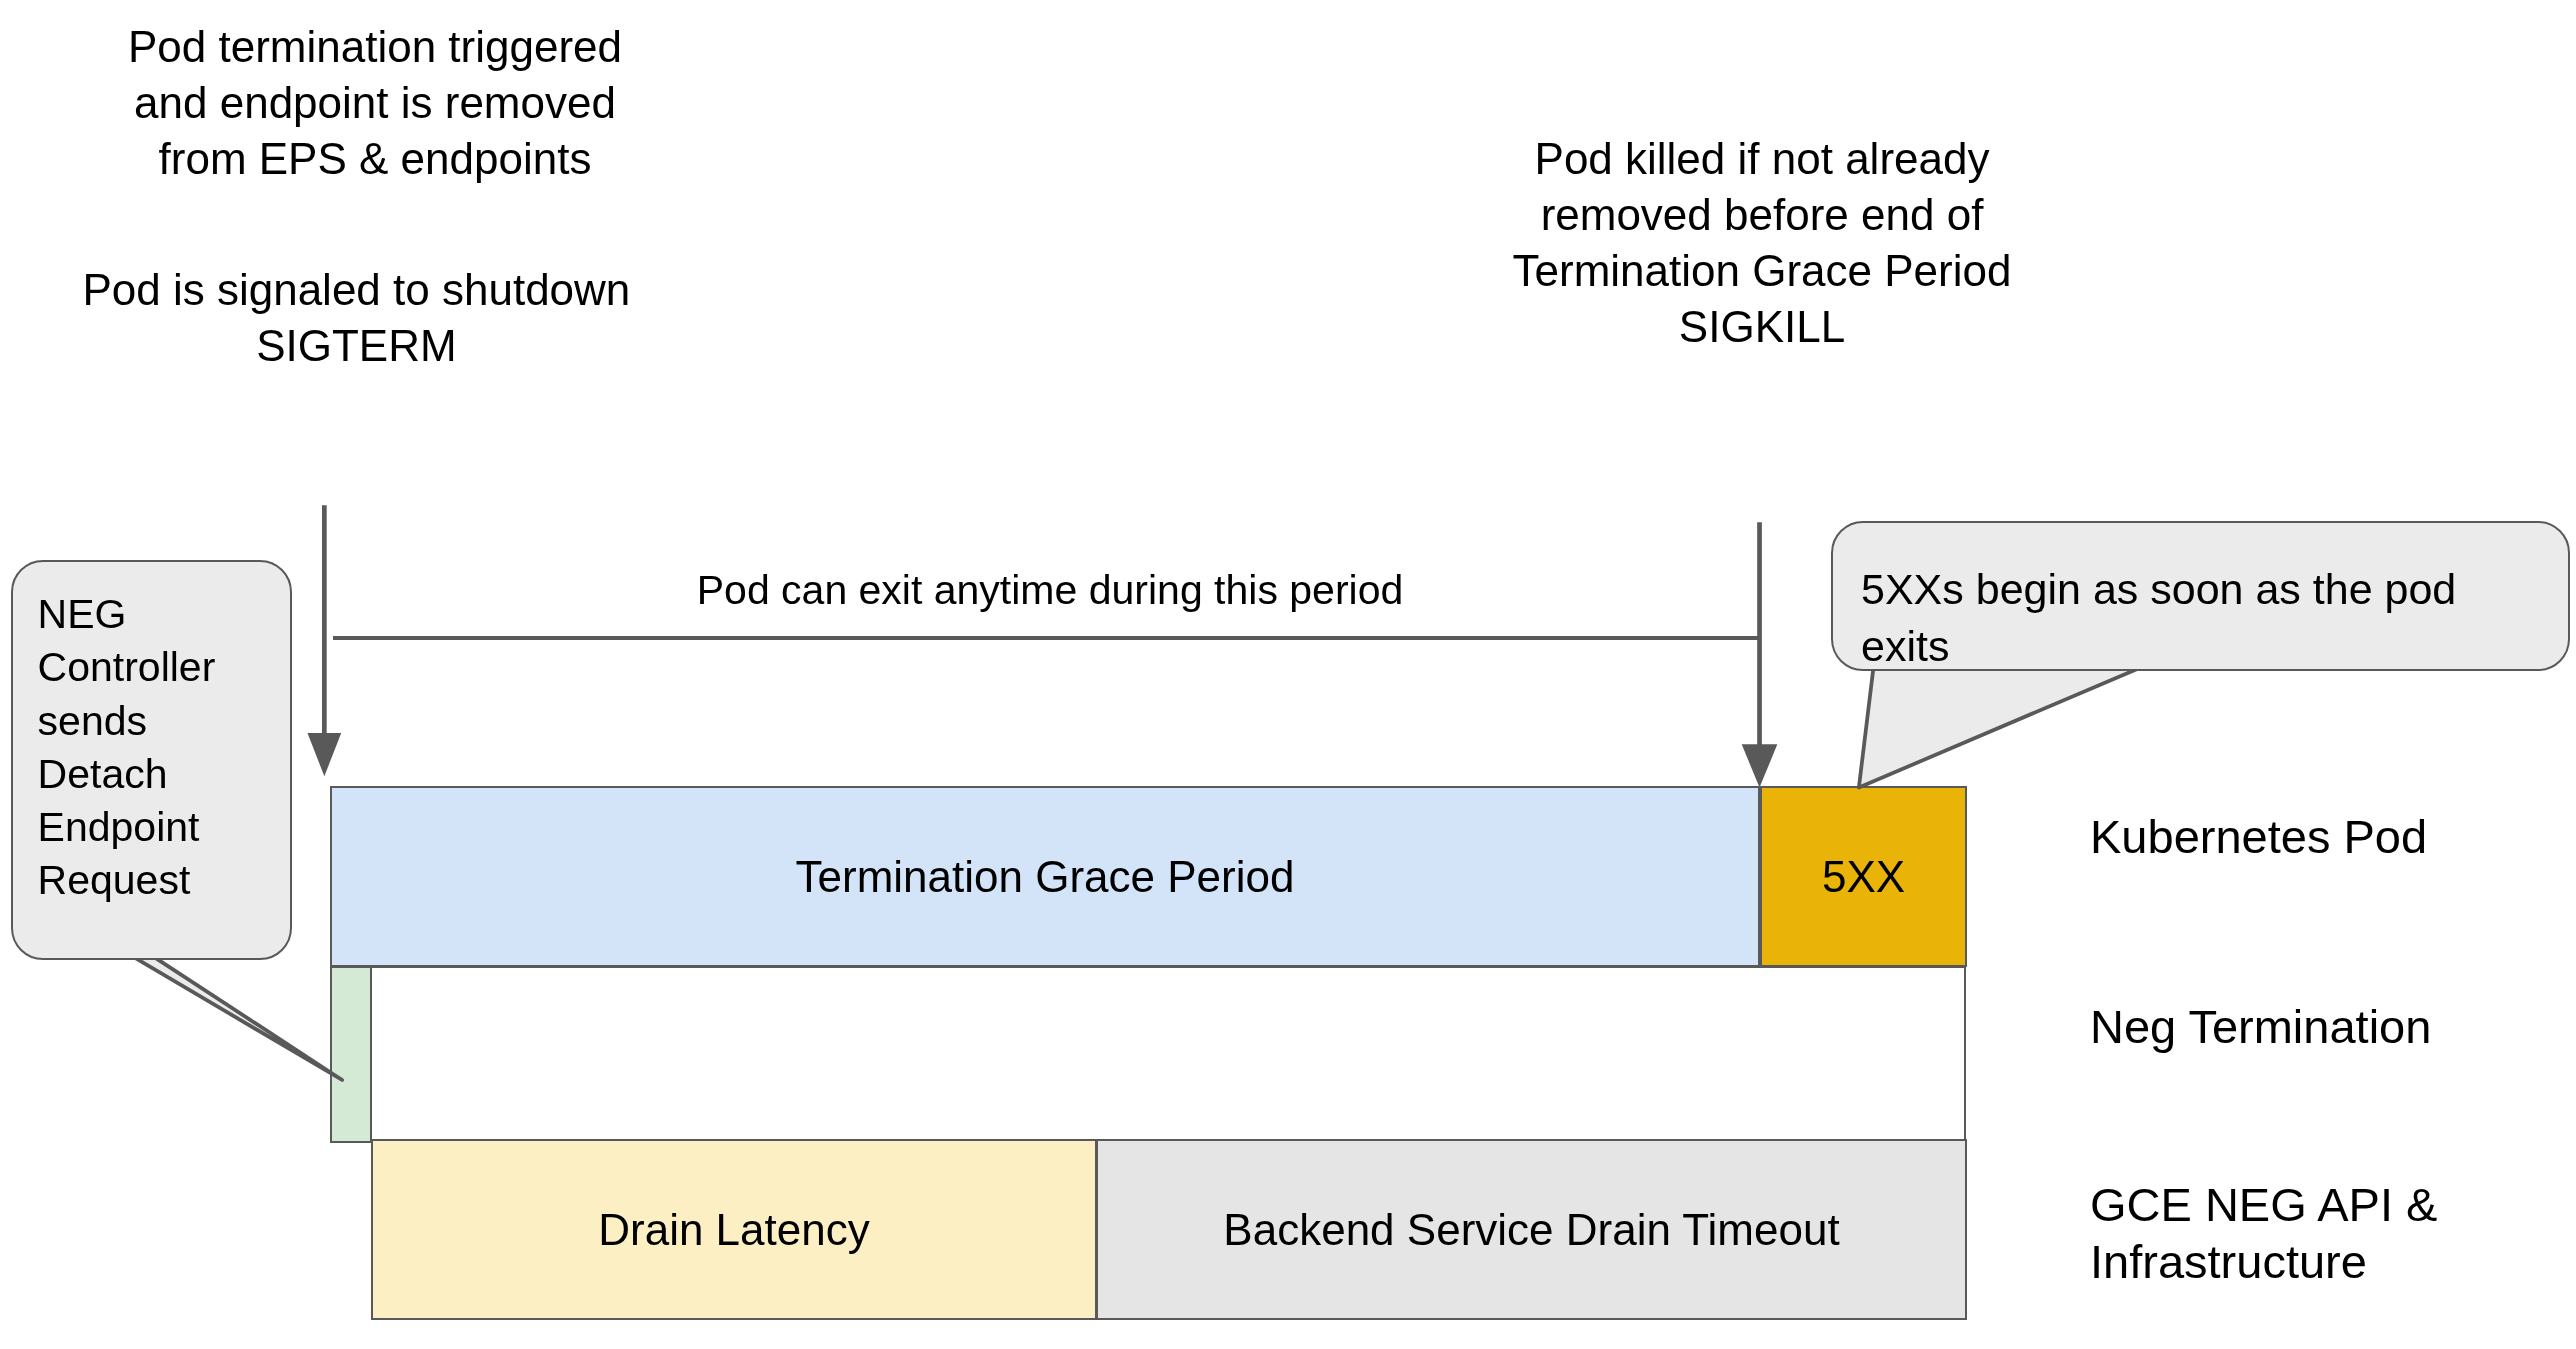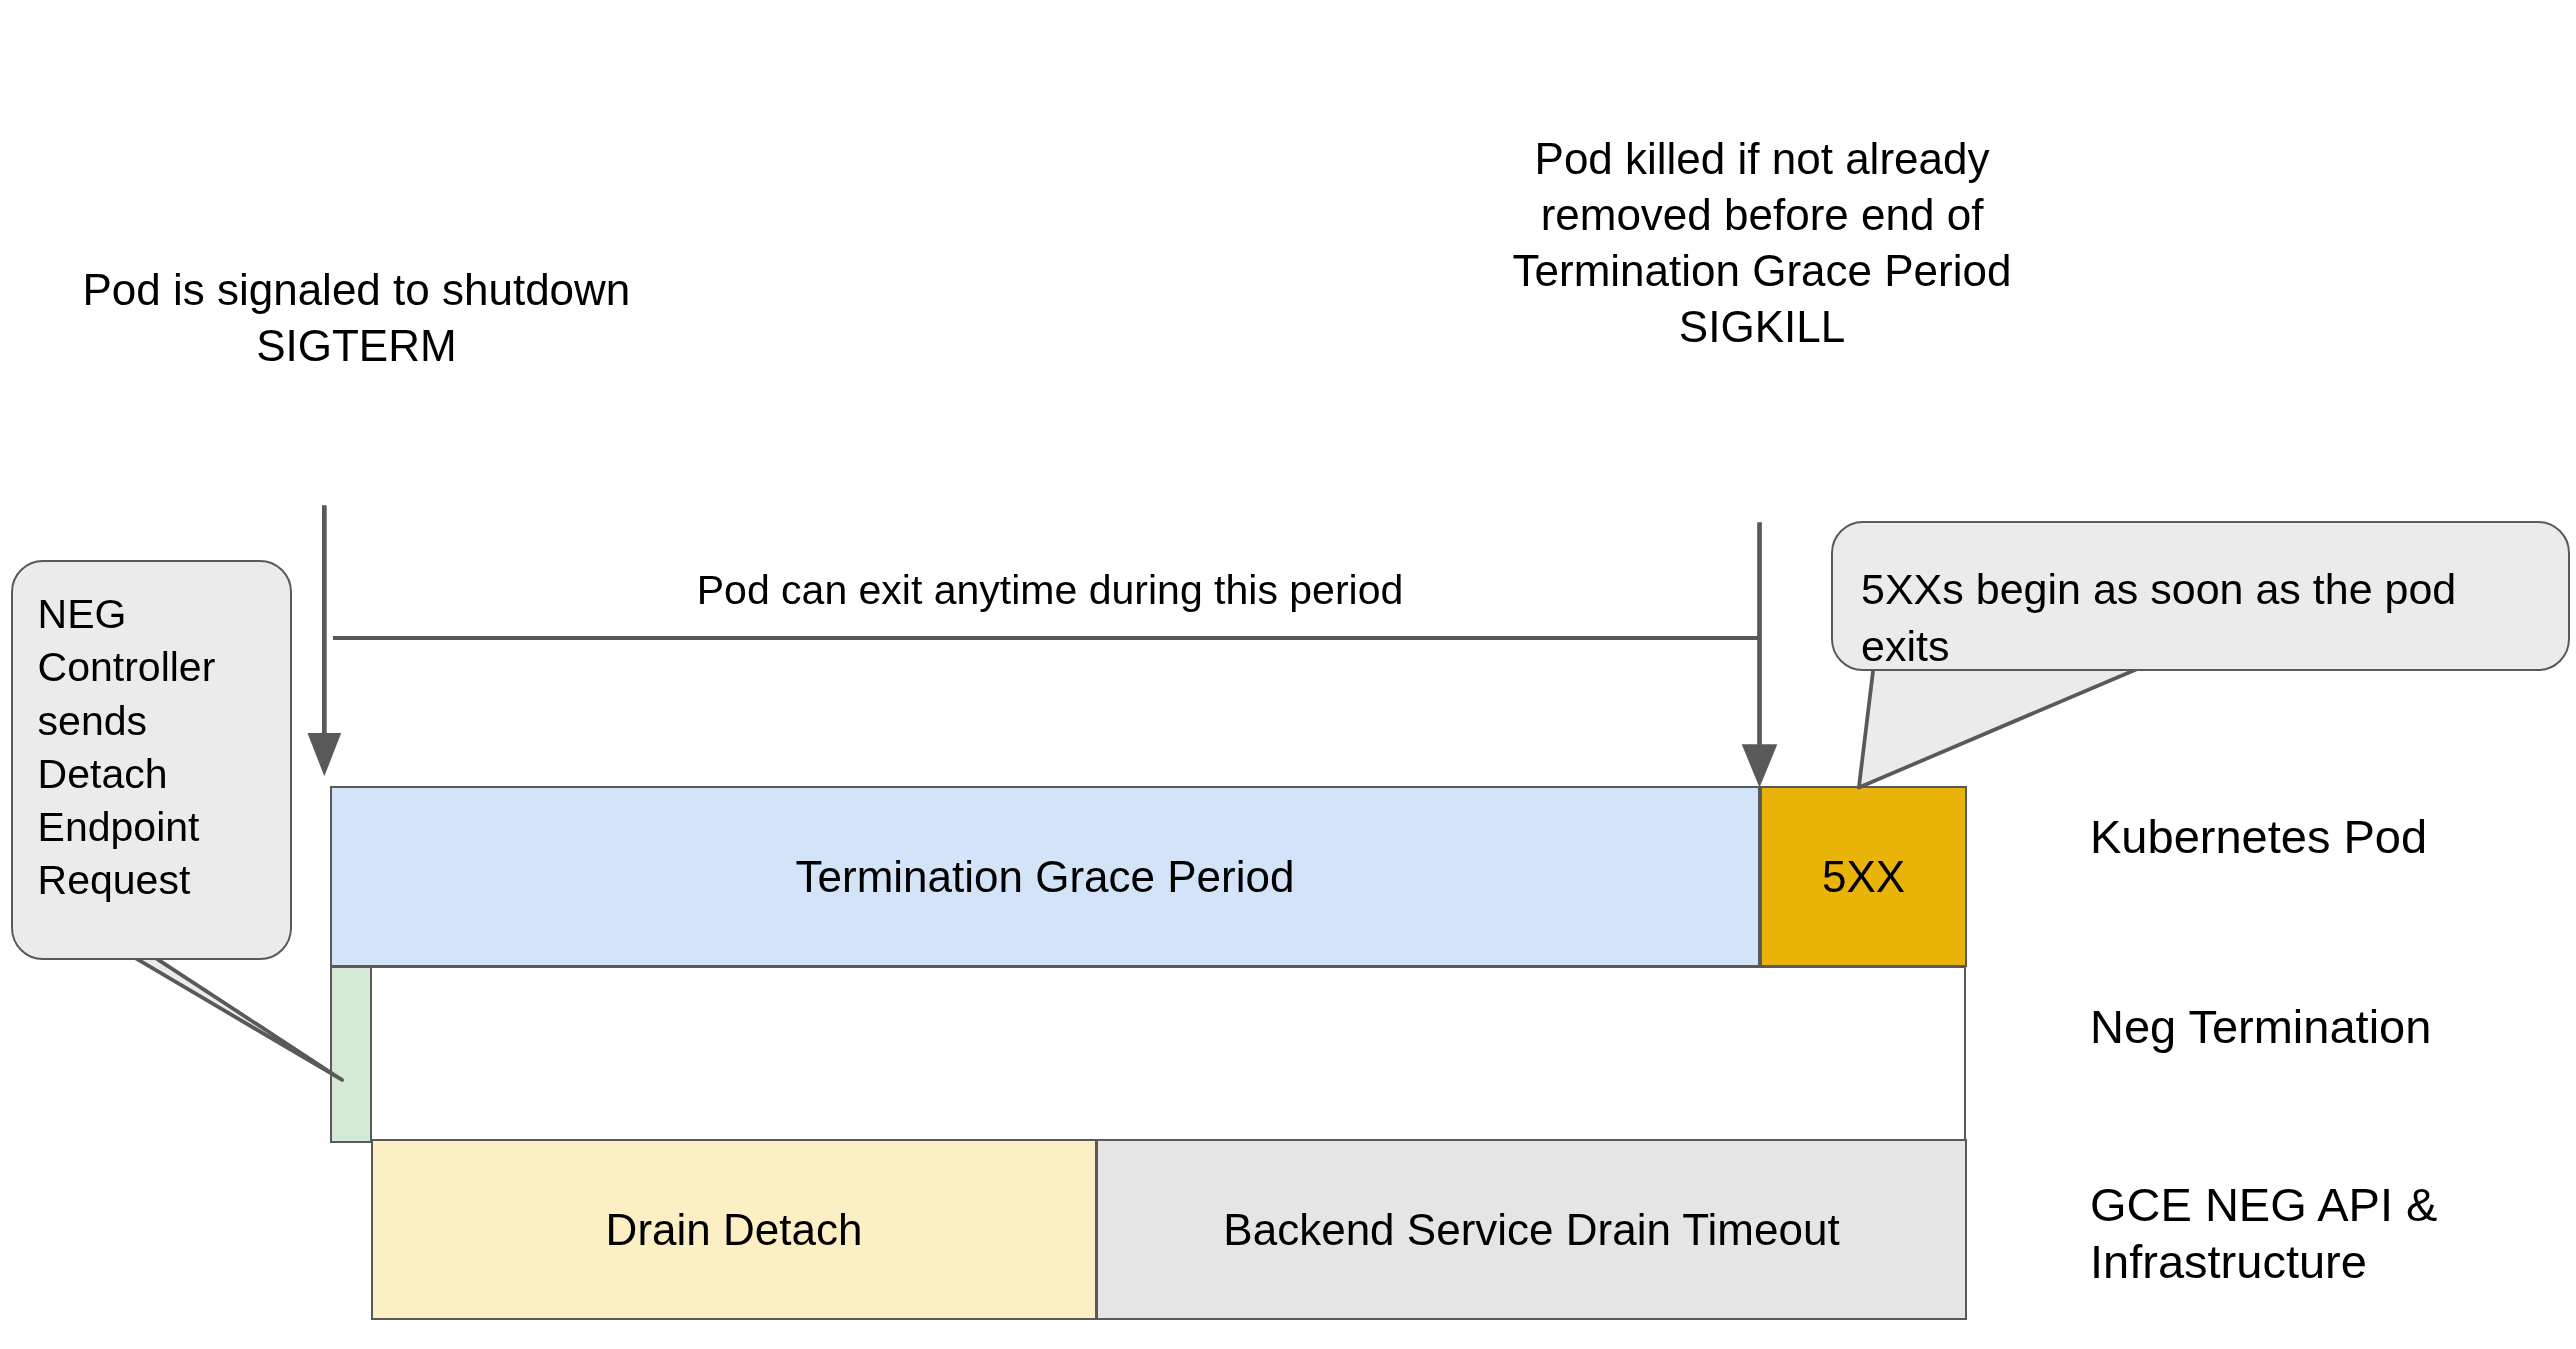--- a/index.html
+++ b/index.html
@@ -162,20 +162,23 @@
     font-size: 43px;
     line-height: 1.32;
   }
   #callout-tails { left: 0; top: 0; width: 2576px; height: 1350px; pointer-events: none; }
 </style>
 </head>
 <body>
 
 <div id="stage">
 
+  <div class="note" id="note-termination">Pod termination triggered
+and endpoint is removed
+from EPS &amp; endpoints</div>
 
   <div class="note" id="note-sigterm">Pod is signaled to shutdown
 SIGTERM</div>
 
   <div class="note" id="note-sigkill">Pod killed if not already
 removed before end of
 Termination Grace Period
 SIGKILL</div>
 
   <div class="abs" id="exit-text">Pod can exit anytime during this period</div>
@@ -204,21 +207,21 @@
 
   <div class="bar" id="bar-neg-white">
     <span></span>
   </div>
 
   <div class="bar" id="bar-neg-green">
     <span></span>
   </div>
 
   <div class="bar" id="bar-drain-latency">
-    <span>Drain Detach</span>
+    <span>Drain Latency</span>
   </div>
 
   <div class="bar" id="bar-backend-drain">
     <span>Backend Service Drain Timeout</span>
   </div>
 
   <div class="row-label" id="label-k8s-pod">Kubernetes Pod</div>
 
   <div class="row-label" id="label-neg-ctrl">Neg Termination</div>
 

